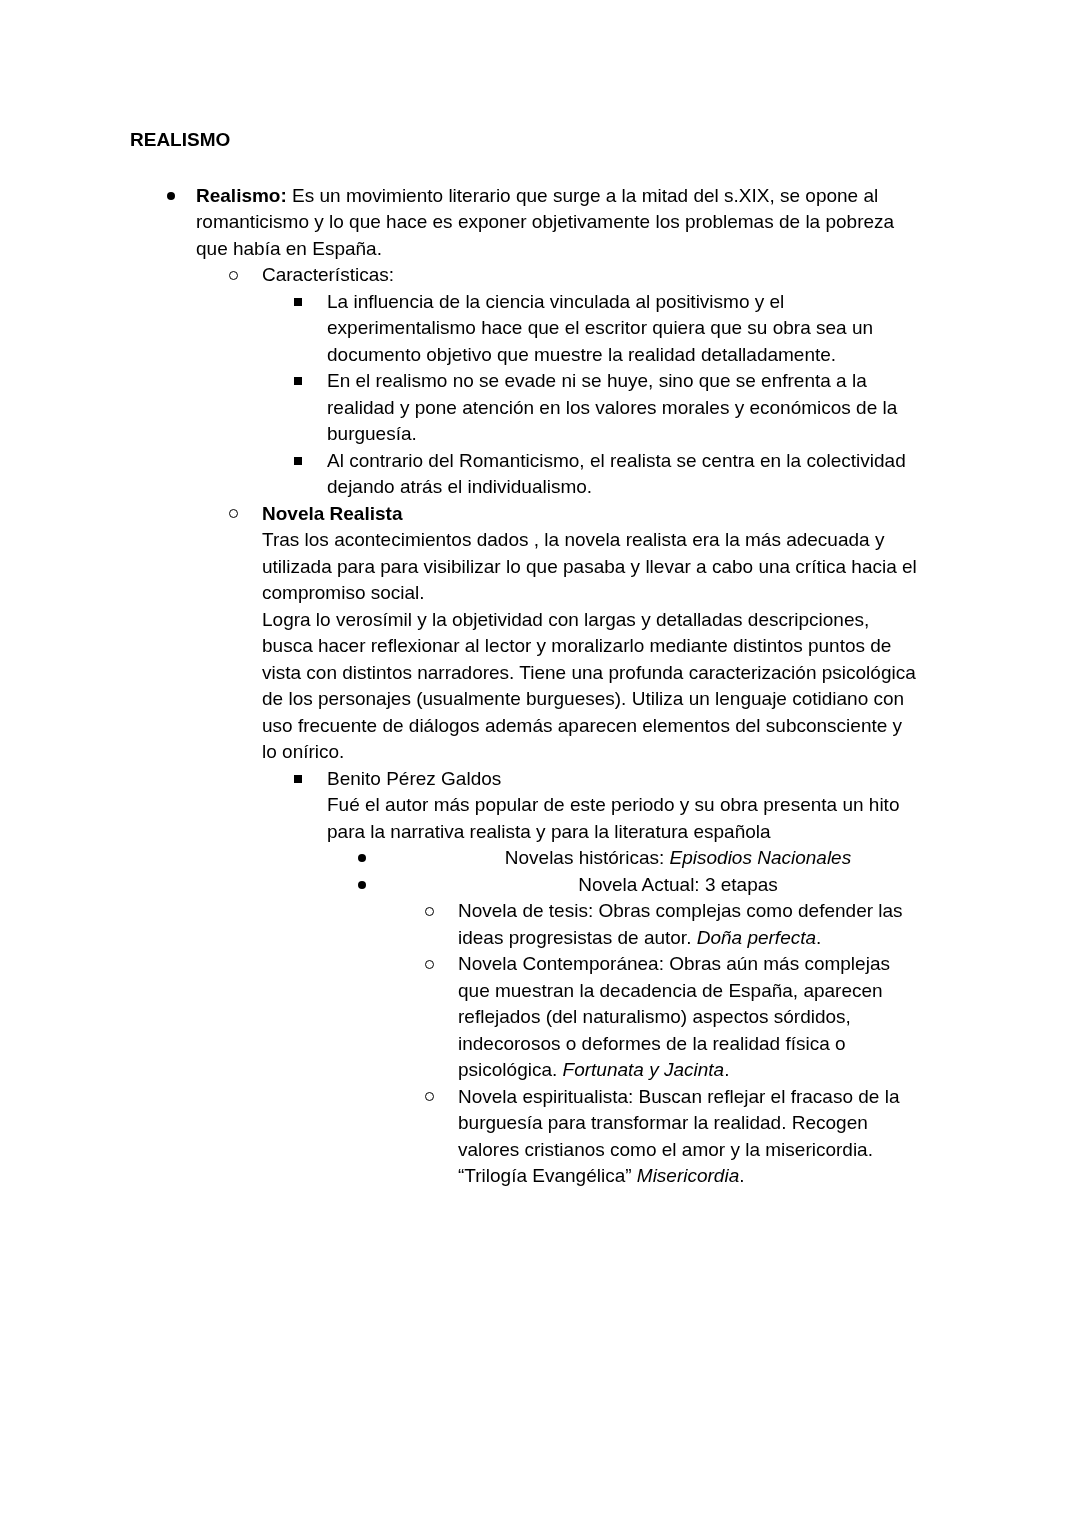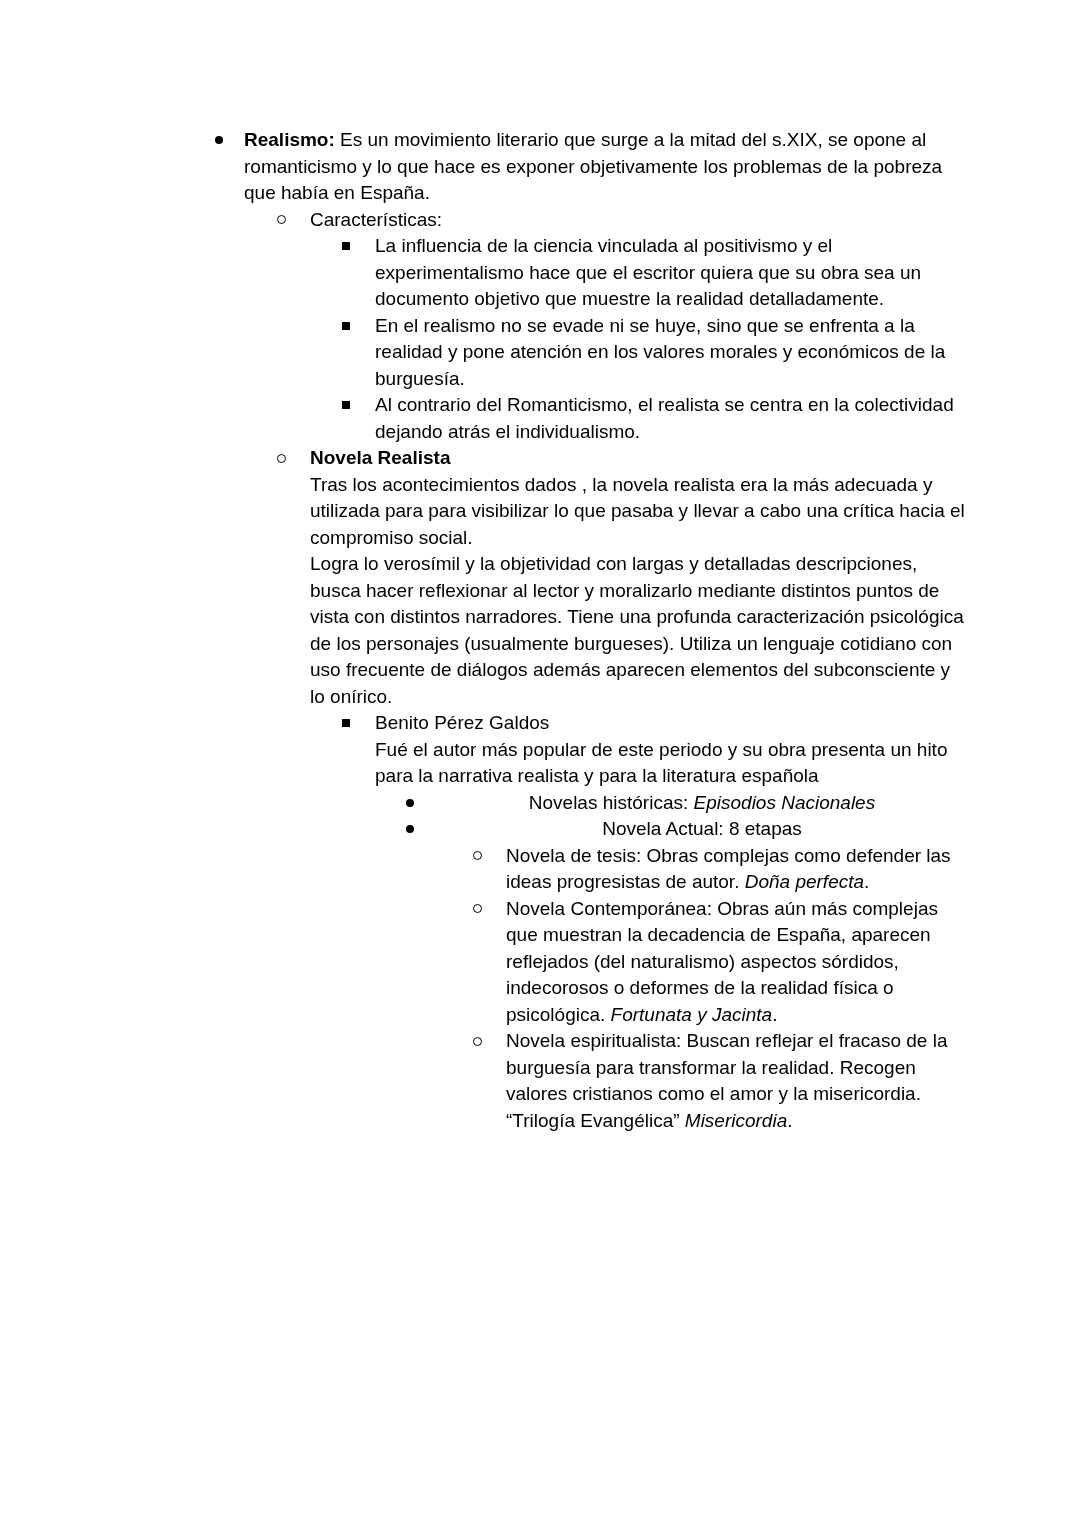--- a/index.html
+++ b/index.html
@@ -14,21 +14,21 @@
     line-height: 26.5px;
     box-sizing: border-box;
     padding-top: 127px;
     overflow: hidden;
   }
   .title {
     margin: 0 120px 29px 130px;
     font-weight: bold;
     white-space: pre-line;
   }
-  .doc-body { margin-right: 115px; padding-left: 48px; }
+  .doc-body { margin-right: 115px; }
   .block {
     position: relative;
     white-space: pre-line;
   }
   .lv1 { margin-left: 196px; }
   .lv2 { margin-left: 262px; }
   .lv3 { margin-left: 327px; }
   .lv4 { margin-left: 391px; text-align: center; }
   .lv5 { margin-left: 458px; }
   .marker {
@@ -50,20 +50,21 @@
     background: transparent;
     top: 8.5px;
   }
   .b { font-weight: bold; }
   .i { font-style: italic; }
 </style>
 </head>
 <body>
 
 <div class="page">
+  <div class="title">REALISMO</div>
   <div class="doc-body">
       <div class="block lv1"><span class="marker disc"></span><span class="b">Realismo:</span><span> Es un movimiento literario que surge a la mitad del s.XIX, se opone al
 romanticismo y lo que hace es exponer objetivamente los problemas de la pobreza
 que había en España.</span></div>
       <div class="block lv2"><span class="marker circle"></span><span>Características:</span></div>
       <div class="block lv3"><span class="marker square"></span><span>La influencia de la ciencia vinculada al positivismo y el
 experimentalismo hace que el escritor quiera que su obra sea un
 documento objetivo que muestre la realidad detalladamente.</span></div>
       <div class="block lv3"><span class="marker square"></span><span>En el realismo no se evade ni se huye, sino que se enfrenta a la
 realidad y pone atención en los valores morales y económicos de la
@@ -77,21 +78,21 @@
       <div class="block lv2"><span>Logra lo verosímil y la objetividad con largas y detalladas descripciones,
 busca hacer reflexionar al lector y moralizarlo mediante distintos puntos de
 vista con distintos narradores. Tiene una profunda caracterización psicológica
 de los personajes (usualmente burgueses). Utiliza un lenguaje cotidiano con
 uso frecuente de diálogos además aparecen elementos del subconsciente y
 lo onírico.</span></div>
       <div class="block lv3"><span class="marker square"></span><span>Benito Pérez Galdos</span></div>
       <div class="block lv3"><span>Fué el autor más popular de este periodo y su obra presenta un hito
 para la narrativa realista y para la literatura española</span></div>
       <div class="block lv4"><span class="marker disc"></span><span>Novelas históricas: </span><span class="i">Episodios Nacionales</span></div>
-      <div class="block lv4"><span class="marker disc"></span><span>Novela Actual: 8 etapas</span></div>
+      <div class="block lv4"><span class="marker disc"></span><span>Novela Actual: 3 etapas</span></div>
       <div class="block lv5"><span class="marker circle"></span><span>Novela de tesis: Obras complejas como defender las
 ideas progresistas de autor. </span><span class="i">Doña perfecta</span><span>.</span></div>
       <div class="block lv5"><span class="marker circle"></span><span>Novela Contemporánea: Obras aún más complejas
 que muestran la decadencia de España, aparecen
 reflejados (del naturalismo) aspectos sórdidos,
 indecorosos o deformes de la realidad física o
 psicológica. </span><span class="i">Fortunata y Jacinta</span><span>.</span></div>
       <div class="block lv5"><span class="marker circle"></span><span>Novela espiritualista: Buscan reflejar el fracaso de la
 burguesía para transformar la realidad. Recogen
 valores cristianos como el amor y la misericordia.

